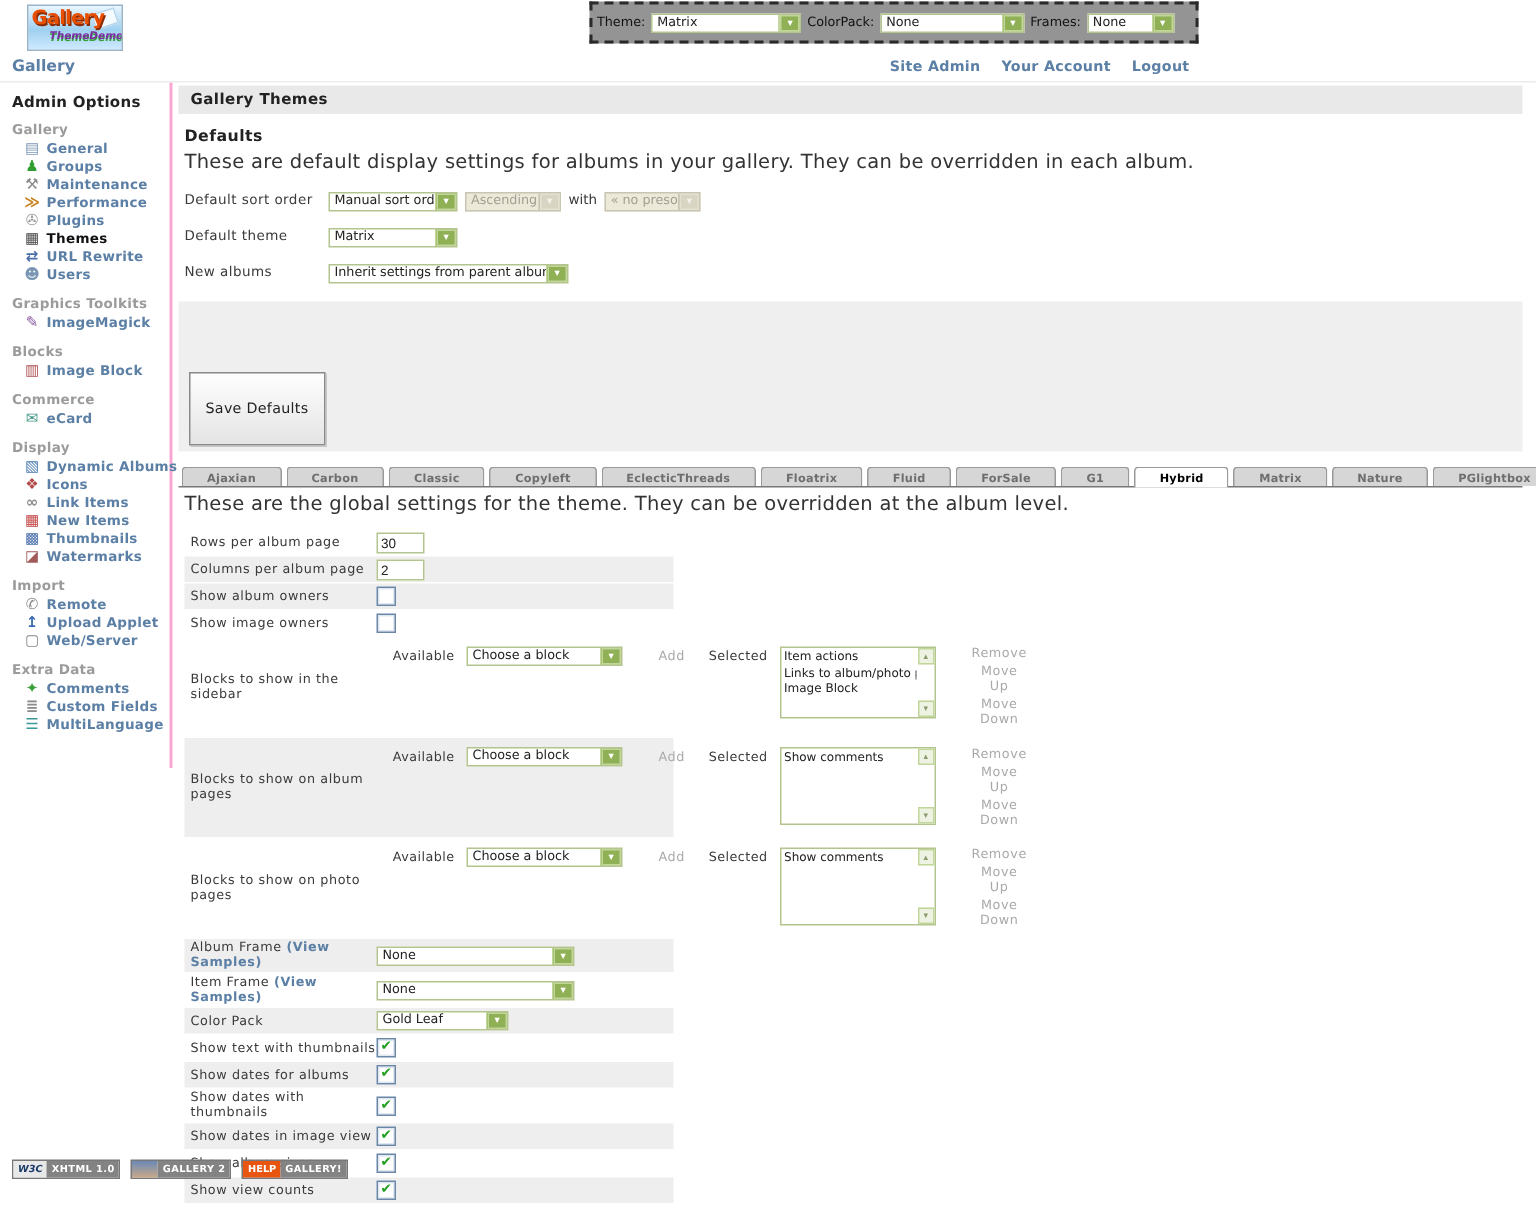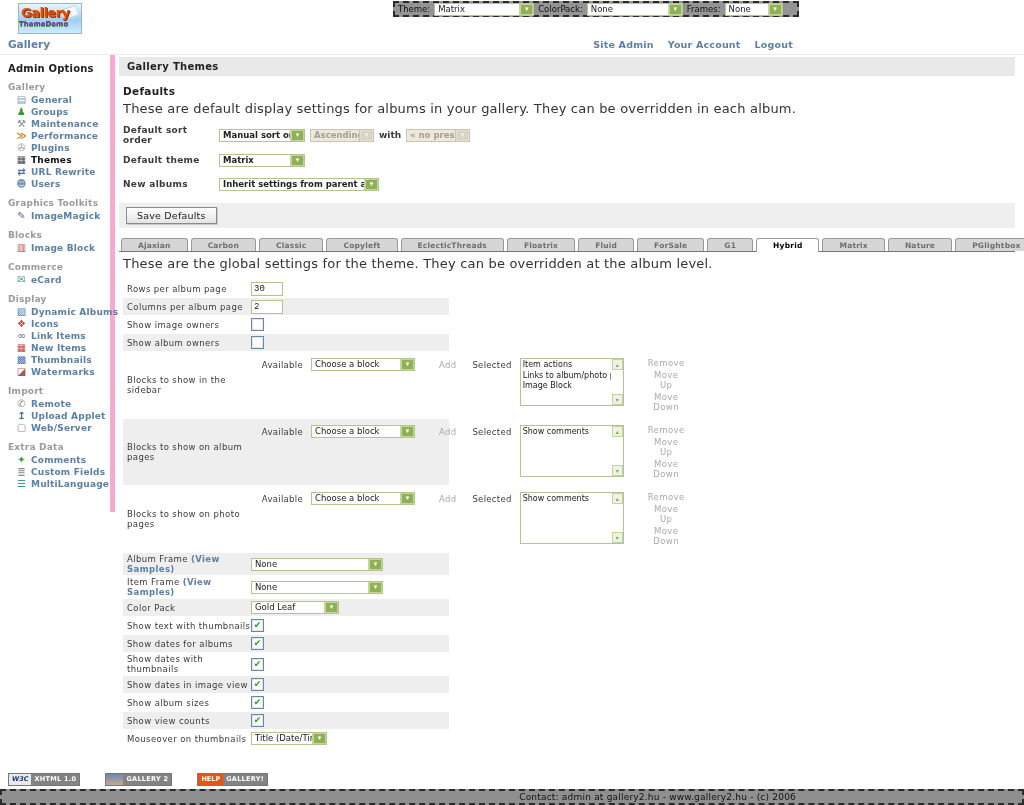--- a/index.html
+++ b/index.html
@@ -5,24 +5,24 @@
   html,body{margin:0;padding:0;background:#fff;}
   body{font-family:"DejaVu Sans","Liberation Sans",sans-serif;font-size:10px;color:#333;}
   .page{position:relative;width:1024px;height:805px;overflow:hidden;background:#fff;}
 
   
   .masthead{position:relative;height:36px;}
   .logo{position:absolute;left:18px;top:3px;width:62px;height:29px;border:1px solid #9ab4c8;
         background:linear-gradient(#eaf6ff,#9fd0f0 55%,#cfeaff);overflow:hidden;}
   .logo-title{position:absolute;left:2px;top:1px;font-weight:bold;font-size:13px;color:#e84e00;
         text-shadow:1px 1px 0 #8a2a00;letter-spacing:-0.5px;}
-  .logo-sub{position:absolute;left:0;top:16px;font-weight:bold;font-size:7px;color:#7a2ca0;
-        text-shadow:0 1px 0 #3aa03a;letter-spacing:0;}
+  .logo-sub{position:absolute;left:14px;top:16px;font-weight:bold;font-size:7px;color:#7a2ca0;
+        text-shadow:0 1px 0 #3aa03a;letter-spacing:0;font-style:italic;}
   .logo-art{position:absolute;right:3px;top:3px;width:14px;height:9px;background:#f4fbff;border:1px solid #b8d4e8;transform:rotate(-18deg);}
-  .theme-bar{position:absolute;left:393px;top:1px;width:406px;height:16px;box-sizing:border-box;
+  .theme-bar{position:absolute;left:393px;top:1px;width:406px;height:28px;box-sizing:border-box;
         background:#949494;border:2px dashed #2a2a2a;display:flex;align-items:center;gap:4px;
         padding:0 3px;font-size:8.5px;color:#111;white-space:nowrap;}
   .tb-label{font-weight:normal;}
   .sel{display:inline-flex;align-items:stretch;border:1px solid #b3c48e;background:#fff;height:13px;
         box-sizing:border-box;vertical-align:middle;}
   .sel-val{flex:1;padding:0 3px;font-size:8.5px;line-height:11px;color:#222;overflow:hidden;white-space:nowrap;}
   .sel-btn{width:13px;flex:none;background:#8fb054;border-left:1px solid #c2d69a;box-shadow:inset 0 0 0 1px #c2d69a;
         color:#fff;font-size:7px;line-height:11px;text-align:center;}
   .sel.disabled{background:#ece9d9;border-color:#c9c5b3;}
   .sel.disabled .sel-val{color:#a39f93;}
@@ -32,73 +32,73 @@
   .w-choose{width:104px;} .w-frame{width:132px;} .w-pack{width:88px;} .w-mouse{width:76px;}
 
   
   .navbar{position:relative;height:18px;border-bottom:1px solid #ececec;}
   .gallery-link{position:absolute;left:8px;top:2px;font-weight:bold;font-size:10.5px;color:#5b7fa5;cursor:pointer;}
   .nav-links{position:absolute;right:231px;top:3px;display:flex;gap:14px;}
   .nav-links span{font-weight:bold;font-size:9.5px;color:#5b7fa5;cursor:pointer;letter-spacing:.2px;}
 
   
   .layout{display:flex;align-items:flex-start;}
-  .sidebar{width:115px;flex:none;box-sizing:border-box;border-right:5px solid #f9a8d4;padding:6px 0 14px 7px;}
+  .sidebar{width:115px;flex:none;box-sizing:border-box;border-right:2px solid #f9a8d4;padding:6px 0 14px 7px;}
   .sb-title{font-weight:bold;font-size:10px;color:#222;margin:2px 0 8px 1px;letter-spacing:.2px;}
   .sb-sec{margin-bottom:8px;}
   .sb-sec-label{color:#9b9b9b;font-weight:bold;font-size:9px;margin:0 0 2px 1px;letter-spacing:.2px;}
   .sb-item{display:flex;align-items:center;gap:3px;padding:1px 0 1px 8px;font-weight:bold;font-size:9px;
         color:#5b7fa5;cursor:pointer;letter-spacing:.2px;white-space:nowrap;}
   .sb-item.active{color:#111;}
   .sb-icon{width:13px;flex:none;text-align:center;font-size:10px;line-height:10px;}
 
   .content{flex:1;padding:2px 9px 0 4px;min-width:0;}
   .content-header{background:#e9e9e9;font-weight:bold;font-size:10px;color:#222;padding:4px 8px;letter-spacing:.3px;}
   .section{padding-left:4px;}
   .sec-title{font-weight:bold;font-size:10.5px;color:#222;margin:9px 0 4px;letter-spacing:.3px;}
   .sec-desc{font-size:13px;color:#333;margin:0 0 9px;letter-spacing:.2px;}
 
-  .drow{display:flex;align-items:center;margin-bottom:6px;min-height:18px;font-weight:bold;}
+  .drow{display:flex;align-items:center;margin-bottom:6px;min-height:18px;}
   .dlabel{width:96px;flex:none;font-size:9px;color:#3a3a3a;letter-spacing:.3px;}
   .dctrls{display:flex;align-items:center;gap:5px;}
   .dtext{font-size:9px;color:#3a3a3a;}
 
   .band{background:#efefef;padding:4px 7px;margin:10px 0 7px;}
-  .btn{font-family:inherit;font-size:9.5px;color:#222;padding:2px 10px;background:linear-gradient(#fefefe,#e4e4e4);
-        border:1px solid #8a8a8a;box-shadow:1px 1px 0 #c8c8c8;cursor:pointer;margin-right:8px;letter-spacing:.2px;}
+  .btn{font-family:inherit;font-size:9.5px;color:#222;padding:18px 10px;background:linear-gradient(#fefefe,#e4e4e4);
+        border:1px solid #8a8a8a;box-shadow:1px 1px 0 #c8c8c8;cursor:pointer;margin-right:8px;letter-spacing:.2px;margin-top:43px;}
 
   .tabs{display:flex;align-items:flex-end;gap:3px;border-bottom:1px solid #777;padding:0 0 0 2px;height:16px;margin-bottom:4px;}
   .tab{background:#d6d6d6;border:1px solid #9a9a9a;border-bottom:none;border-radius:3px 3px 0 0;
         color:#6e6e6e;font-weight:bold;font-size:7.5px;padding:2px 16px 1px;cursor:pointer;white-space:nowrap;letter-spacing:.2px;}
   .tab.active{background:#fff;color:#000;position:relative;top:1px;padding-bottom:2px;}
 
   .srow{display:flex;align-items:center;width:326px;min-height:17px;padding:1px 0;margin-bottom:1px;box-sizing:border-box;}
   .srow.alt{background:#eeeeee;}
   .srow-label{width:124px;flex:none;padding-left:4px;font-size:8.5px;color:#3a3a3a;letter-spacing:.4px;}
   .srow-label .vs-link{color:#5b7fa5;font-weight:bold;cursor:pointer;}
-  .tin{width:26px;height:12px;border:1px solid #b3c48e;font-family:Liberation Mono, monospace;font-size:9px;padding:0 2px;color:#222;}
+  .tin{width:26px;height:12px;border:1px solid #b3c48e;font-family:Liberation Sans, sans-serif;font-size:9px;padding:0 2px;color:#222;}
   .cb{display:inline-block;width:11px;height:11px;border:1px solid #6a87a8;background:#fff;box-shadow:inset 0 0 0 1px #dfe8f0;
         font-size:9px;line-height:11px;text-align:center;color:#1f9e1f;font-weight:bold;cursor:pointer;}
 
   .b-inner{display:flex;gap:3px;padding:5px 0;}
   .b-line{display:flex;align-items:flex-start;}
   .b-lbl{width:52px;flex:none;text-align:right;font-size:8.5px;color:#3a3a3a;padding-top:2px;margin-right:8px;letter-spacing:.3px;}
   .b-act{color:#a9a9a9;font-size:8.5px;letter-spacing:.4px;margin-left:24px;padding-top:2px;cursor:default;}
   .b-actions{display:flex;flex-direction:column;gap:2px;margin-left:24px;align-self:center;text-align:center;
         color:#a9a9a9;font-size:8.5px;letter-spacing:.4px;}
   .listbox{width:104px;height:48px;border:1px solid #b3c48e;background:#fff;position:relative;box-sizing:border-box;flex:none;}
   .listbox.tall{height:52px;}
   .lb-items{position:absolute;left:2px;top:1px;right:12px;bottom:1px;font-size:8px;line-height:10.5px;
         color:#222;overflow:hidden;white-space:nowrap;}
   .lb-up,.lb-dn{position:absolute;right:0;width:11px;height:11px;background:#eef2e2;border:1px solid #c2d69a;
         box-sizing:border-box;color:#8a9a6a;font-size:6px;line-height:9px;text-align:center;cursor:pointer;}
   .lb-up{top:0;} .lb-dn{bottom:0;}
 
   
-  .badges{position:absolute;left:8px;bottom:19px;display:flex;gap:25px;}
+  .badges{position:absolute;left:8px;bottom:19px;display:flex;gap:7px;}
   .badge{display:flex;height:11px;line-height:11px;border:1px solid #777;font-size:6.5px;font-weight:bold;cursor:pointer;}
   .badge .seg{padding:0 3px;}
   .badge .seg-l{background:#e8e8e8;color:#1a3a6a;font-style:italic;}
   .badge.help .seg-l{background:#e85510;color:#fff;font-style:normal;}
   .badge .seg-r{background:#838383;color:#fff;letter-spacing:.3px;}
   .badge .seg-img{width:11px;background:linear-gradient(#6a8ab8,#c8a888);}
   .footer{position:absolute;left:0;right:0;bottom:0;height:16px;box-sizing:border-box;background:#8f8f8f;
         border:2px dashed #2a2a2a;}
   .footer-text{position:absolute;right:226px;top:0;font-size:9px;color:#111;line-height:12px;letter-spacing:.2px;}
 </style>
@@ -336,26 +336,26 @@
         <p class="sec-desc">These are the global settings for the theme. They can be overridden at the album level.</p>
         <div id="settings-rows">
             <div class="srow">
               <span class="srow-label"><span>Rows per album page</span></span>
               <input class="tin" type="text" value="30" style="">
             </div>
             <div class="srow alt">
               <span class="srow-label"><span>Columns per album page</span></span>
               <input class="tin" type="text" value="2" style="">
             </div>
+            <div class="srow alt">
+              <span class="srow-label"><span>Show album owners</span></span>
+              <span class="cb"></span>
+            </div>
             <div class="srow">
               <span class="srow-label"><span>Show image owners</span></span>
-              <span class="cb"></span>
-            </div>
-            <div class="srow alt">
-              <span class="srow-label"><span>Show album owners</span></span>
               <span class="cb"></span>
             </div>
             <div class="srow">
               <span class="srow-label"><span>Blocks to show in the sidebar</span></span>
               <div class="b-inner">
                 <div class="b-line">
                   <span class="b-lbl">Available</span>
                   <span class="sel w-choose">
                     <span class="sel-val">Choose a block</span>
                     <span class="sel-btn">▾</span>
@@ -503,16 +503,13 @@
       <span class="badge gallery">
         <span class="seg seg-img"></span>
         <span class="seg seg-r">GALLERY 2</span>
       </span>
       <span class="badge help">
         <span class="seg seg-l">HELP</span>
         <span class="seg seg-r">GALLERY!</span>
       </span>
     </div>
 
-  <footer class="footer">
-    <span class="footer-text">Contact: admin at gallery2.hu - www.gallery2.hu - (c) 2006</span>
-  </footer>
 </div>
 
 </body></html>

